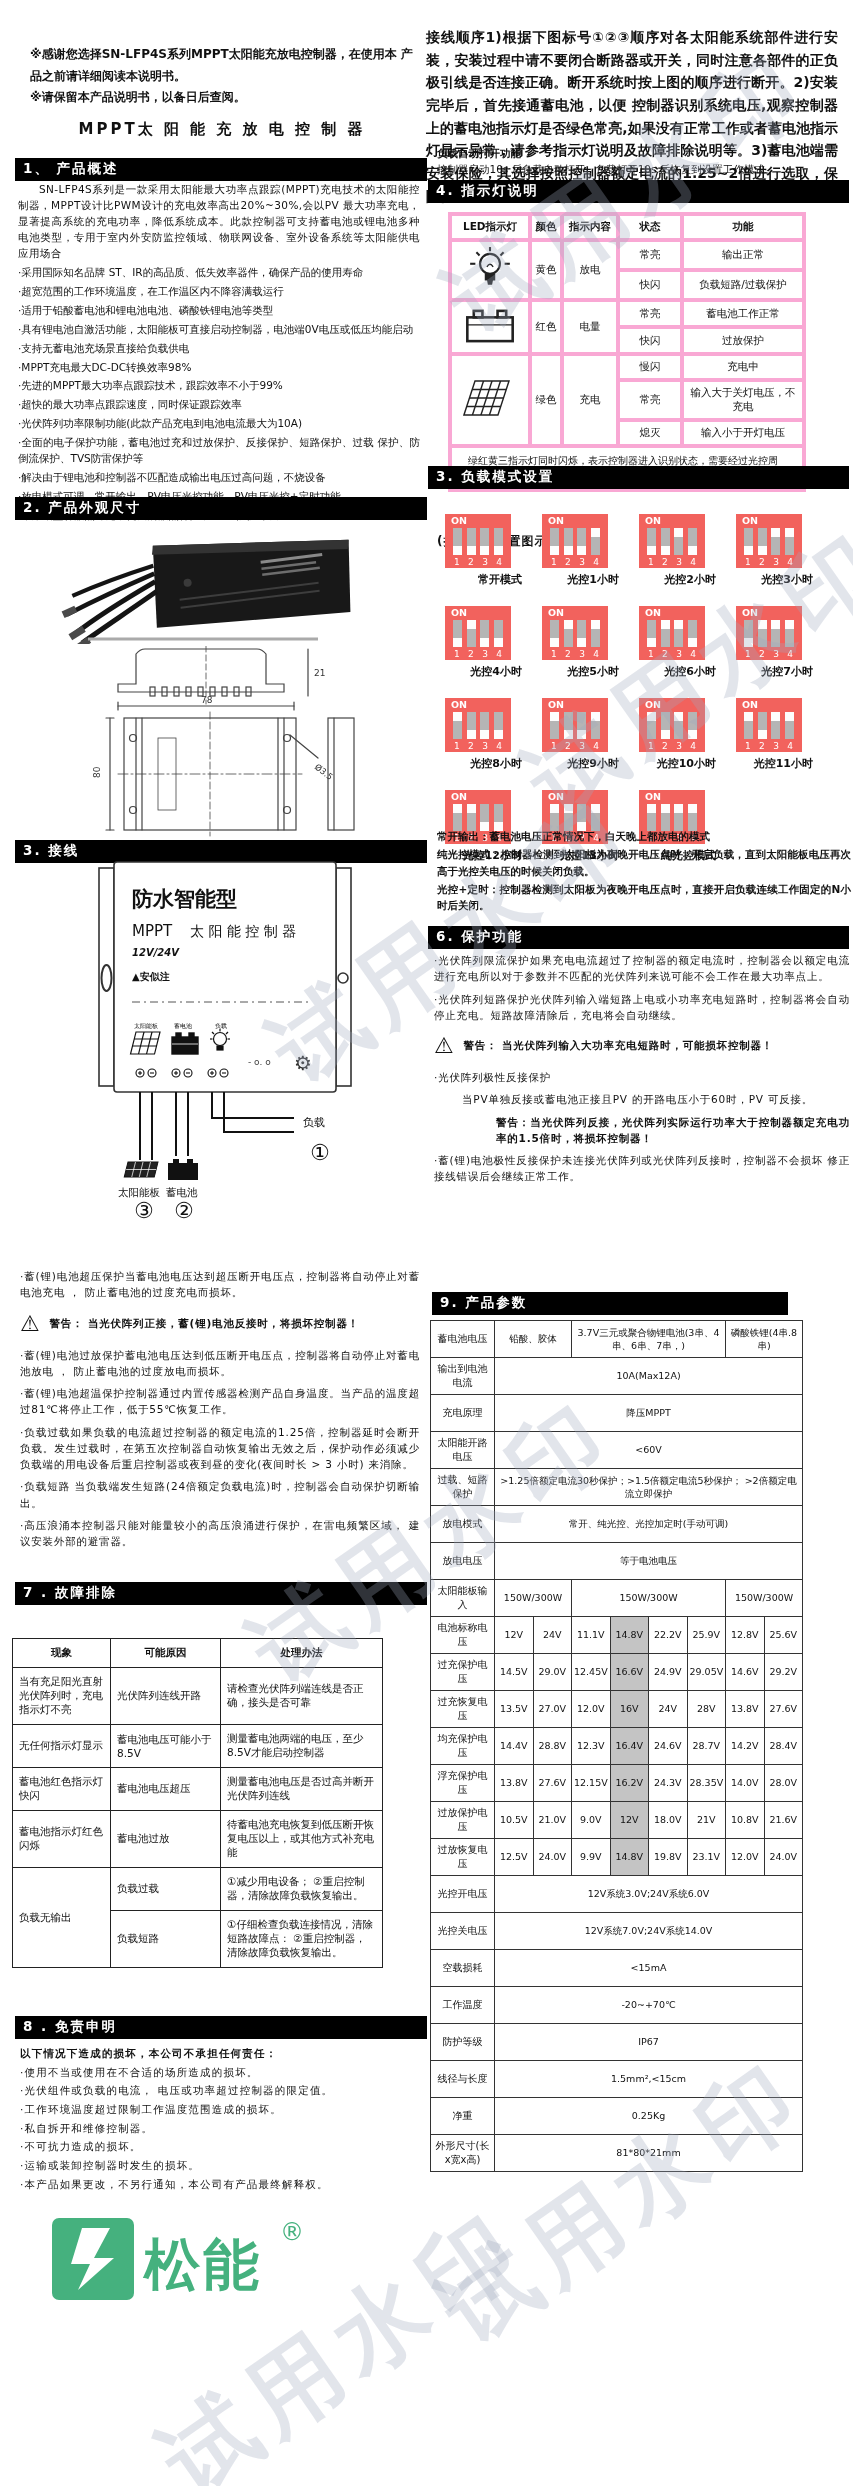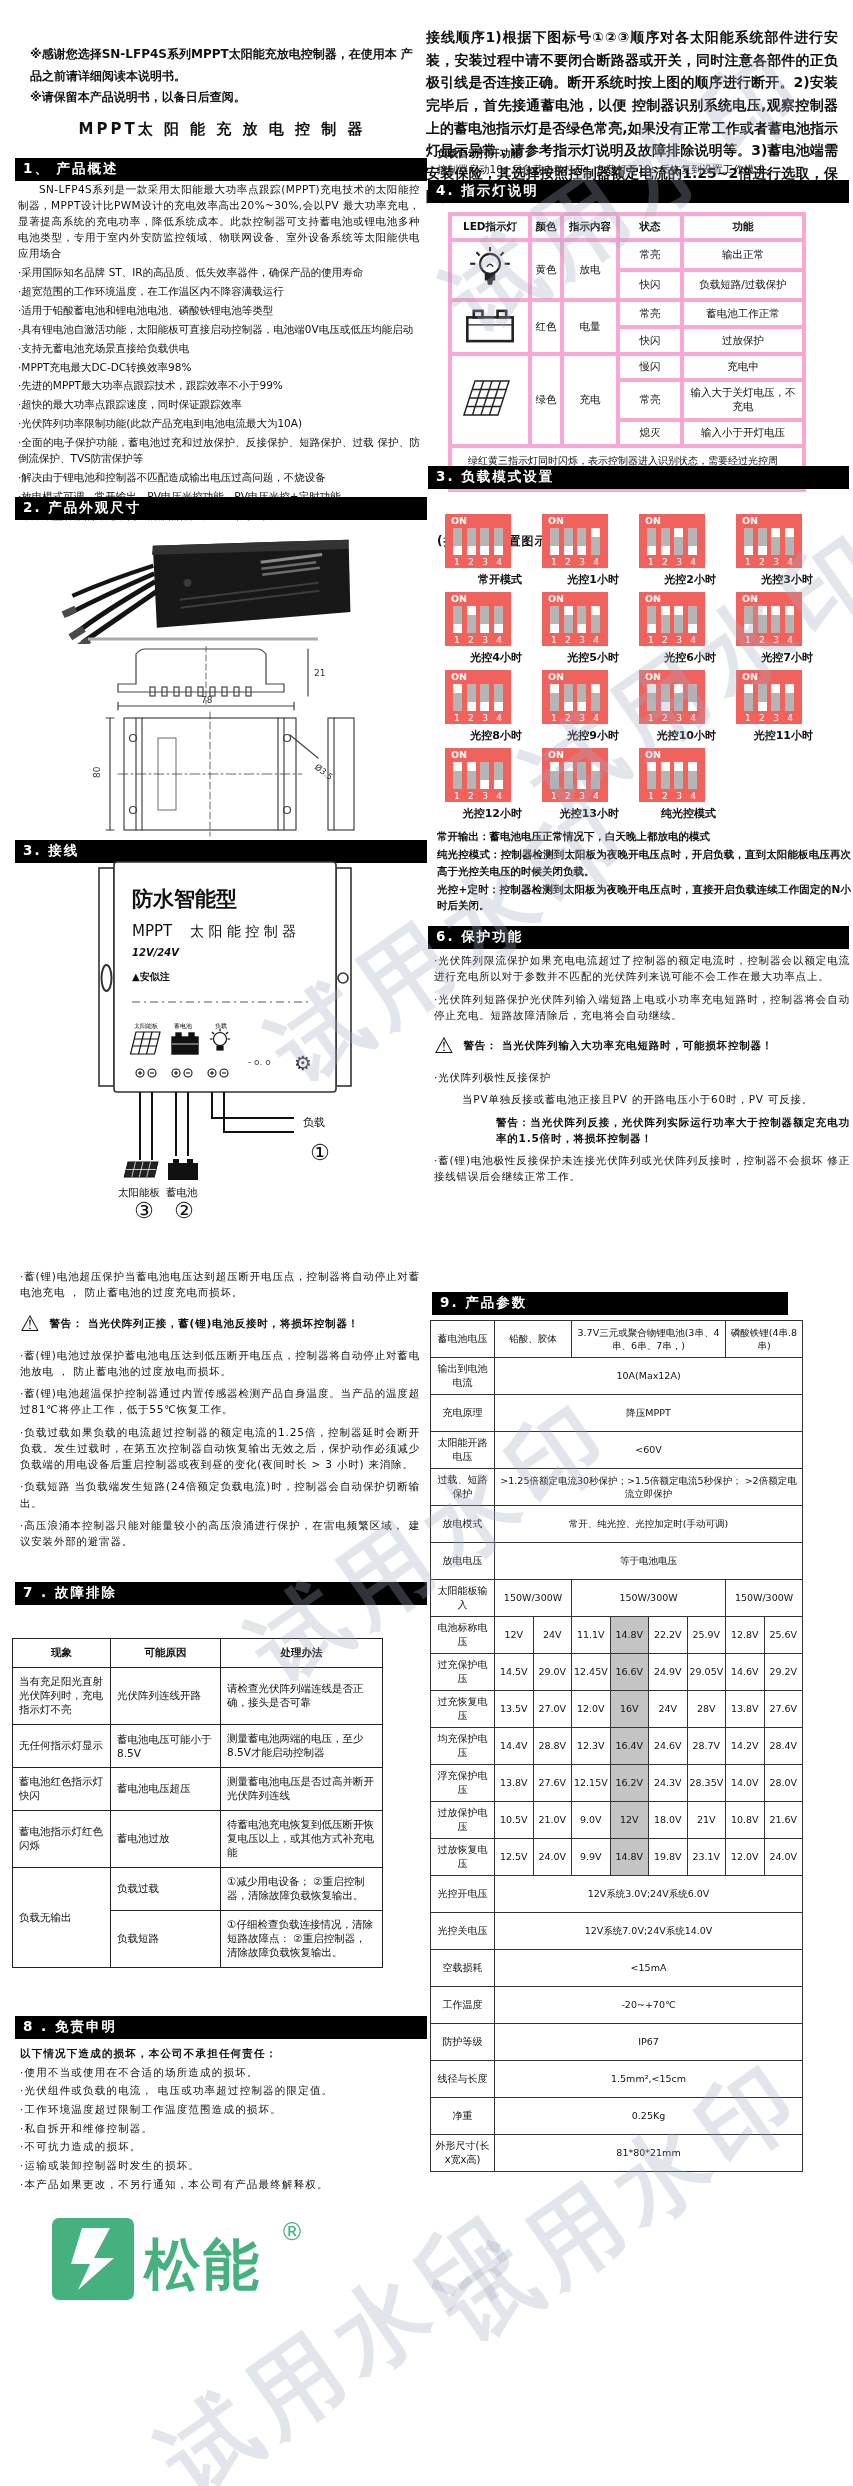--- a/index.html
+++ b/index.html
@@ -45,21 +45,21 @@
   .auto{left:437px;top:146px;width:412px;font-size:10.5px;line-height:1.5;}
   .auto .t{font-weight:600;}
   
   .ledwrap{left:448px;top:212px;}
   .led{border-collapse:collapse;table-layout:fixed;width:354px;font-size:10.5px;}
   .led th,.led td{border:4px solid #f9a8d4;padding:4px 3px;text-align:center;vertical-align:middle;}
   .led .led-note{text-align:left;font-size:10px;padding:5px 16px;line-height:1.5;}
   
   .sub5{left:437px;top:490px;width:300px;font-size:12px;font-weight:600;letter-spacing:1px;margin-top:43px;}
   .dipgrid{left:445px;top:514px;width:400px;display:grid;grid-template-columns:repeat(4,97px);}
-  .mode{height:78px;border-radius:11px;}
+  .mode{height:92px;border-radius:11px;}
   .dip{width:66px;height:54px;background:#f2625d;position:relative;box-sizing:border-box;padding:2px 6px;}
   .dip-on{color:#fff;font-size:9.5px;font-weight:bold;line-height:1;}
   .tracks{display:flex;justify-content:space-between;margin-top:2px;height:27px;padding:0 2px;}
   .track{width:9px;height:27px;background:#b5b5b5;position:relative;}
   .track .knob{position:absolute;left:0;width:9px;height:9px;background:#fdfdfd;}
   .track.up .knob{top:0;}
   .track.down .knob{bottom:0;}
   .nums{display:flex;justify-content:space-between;padding:0 3px;color:#fff;font-size:9px;margin-top:2px;}
   .mode-label{width:88px;margin-left:-11px;text-align:right;font-size:11px;font-weight:bold;margin-top:4px;}
   .mnotes{left:437px;top:828px;width:414px;font-size:10.5px;font-weight:600;line-height:1.55;text-align:justify;}

